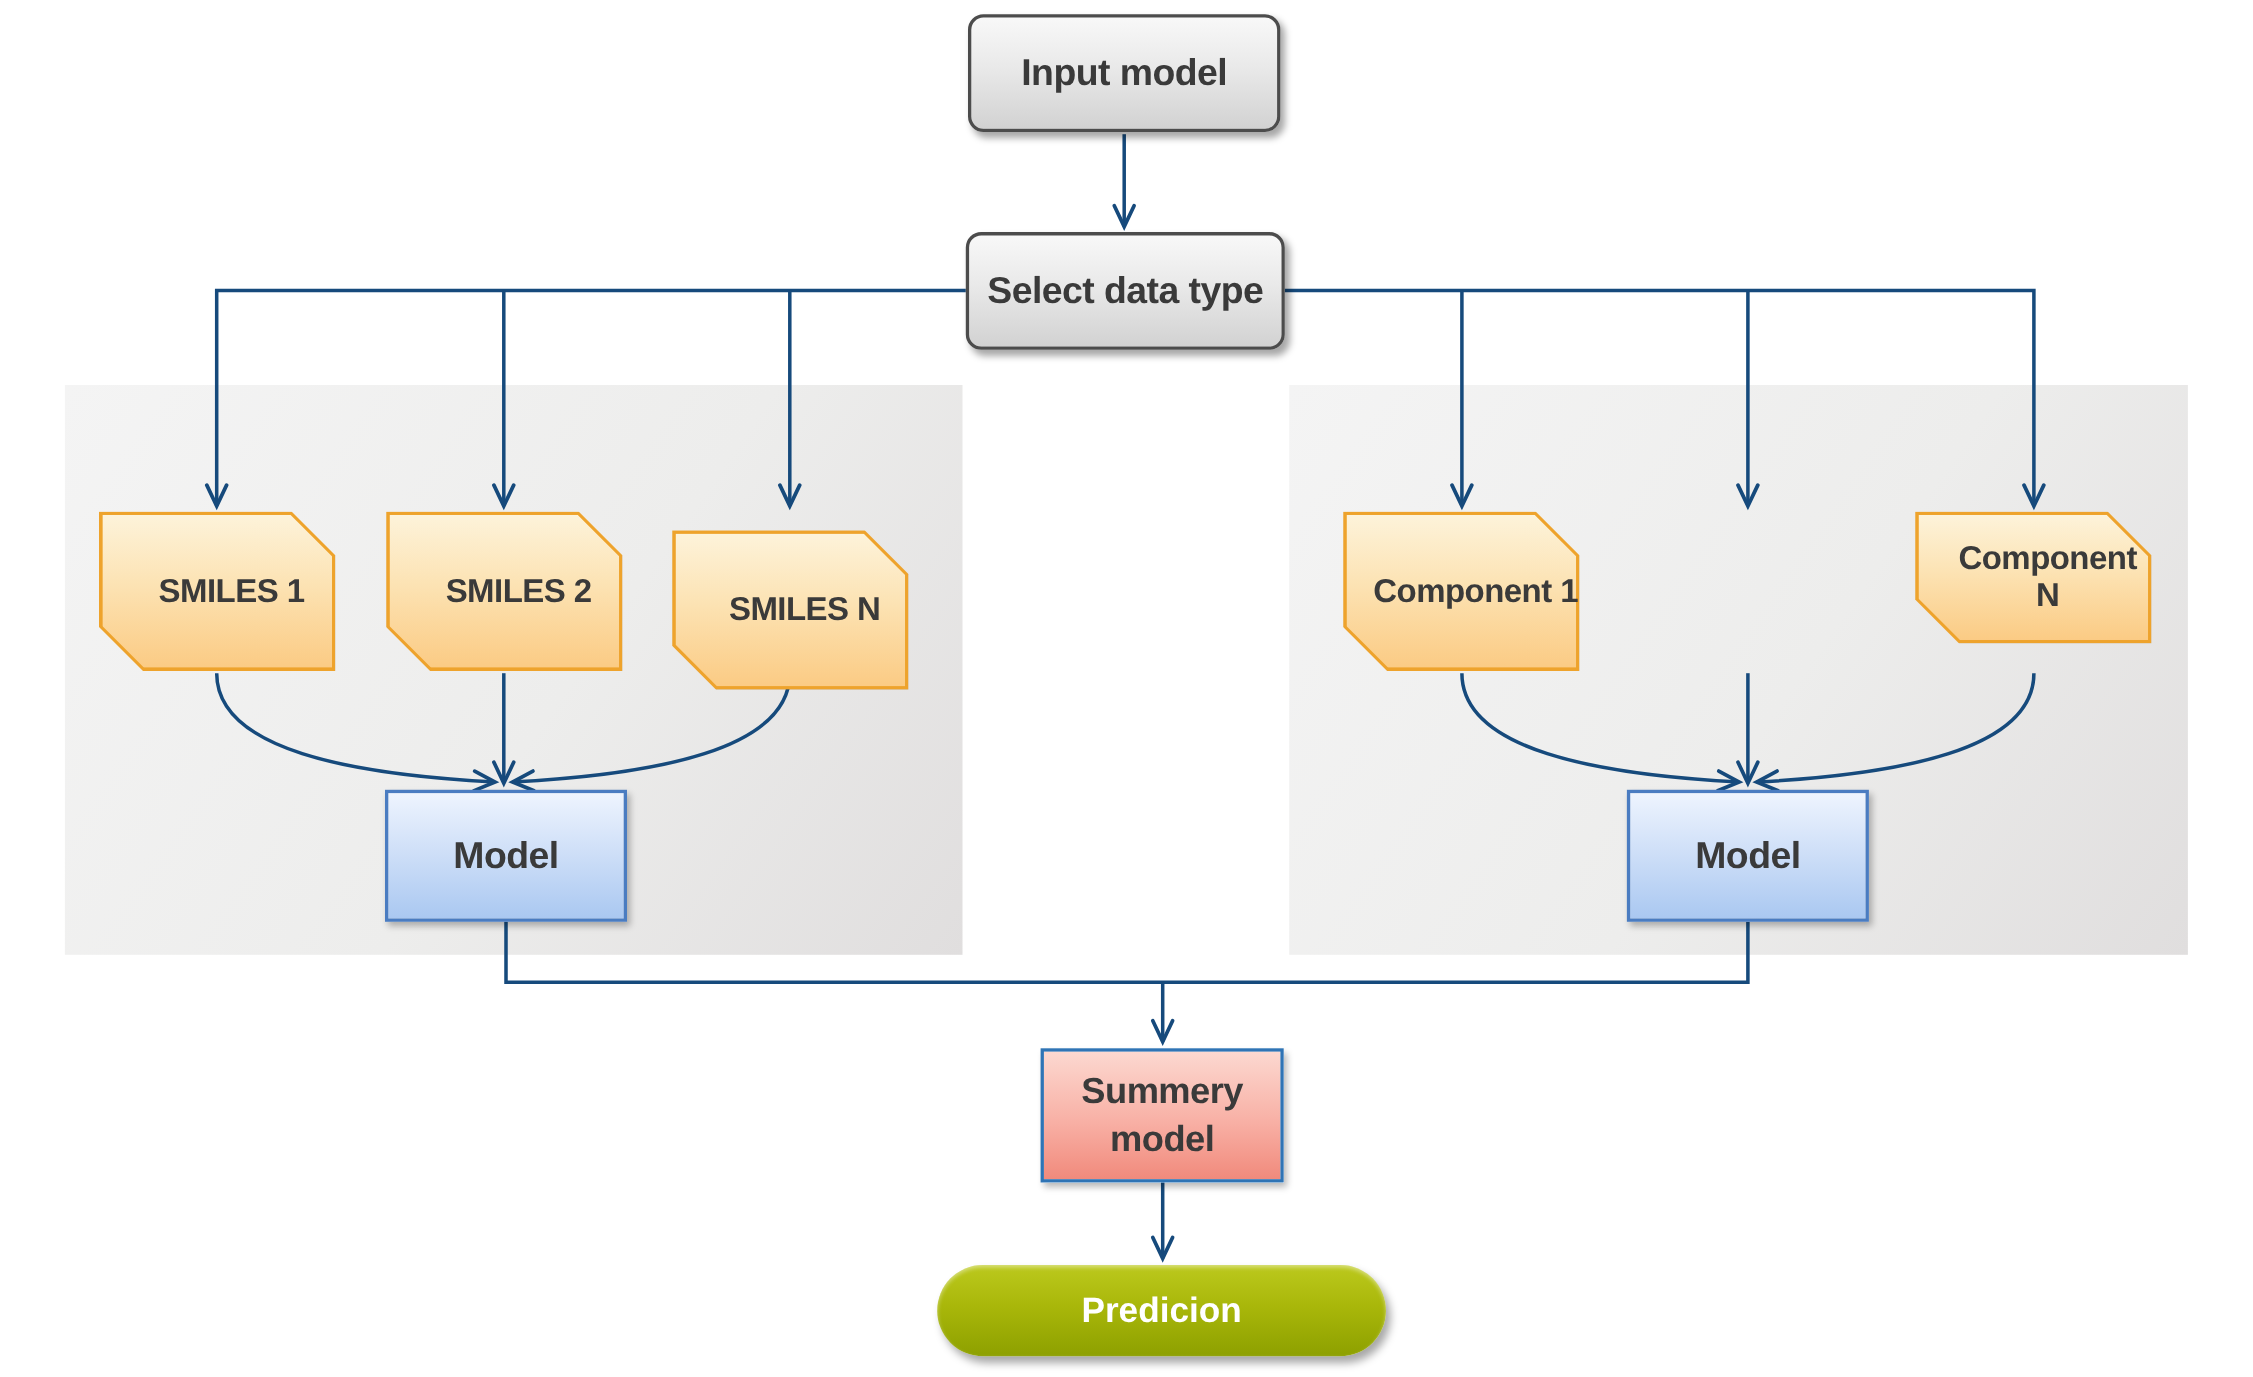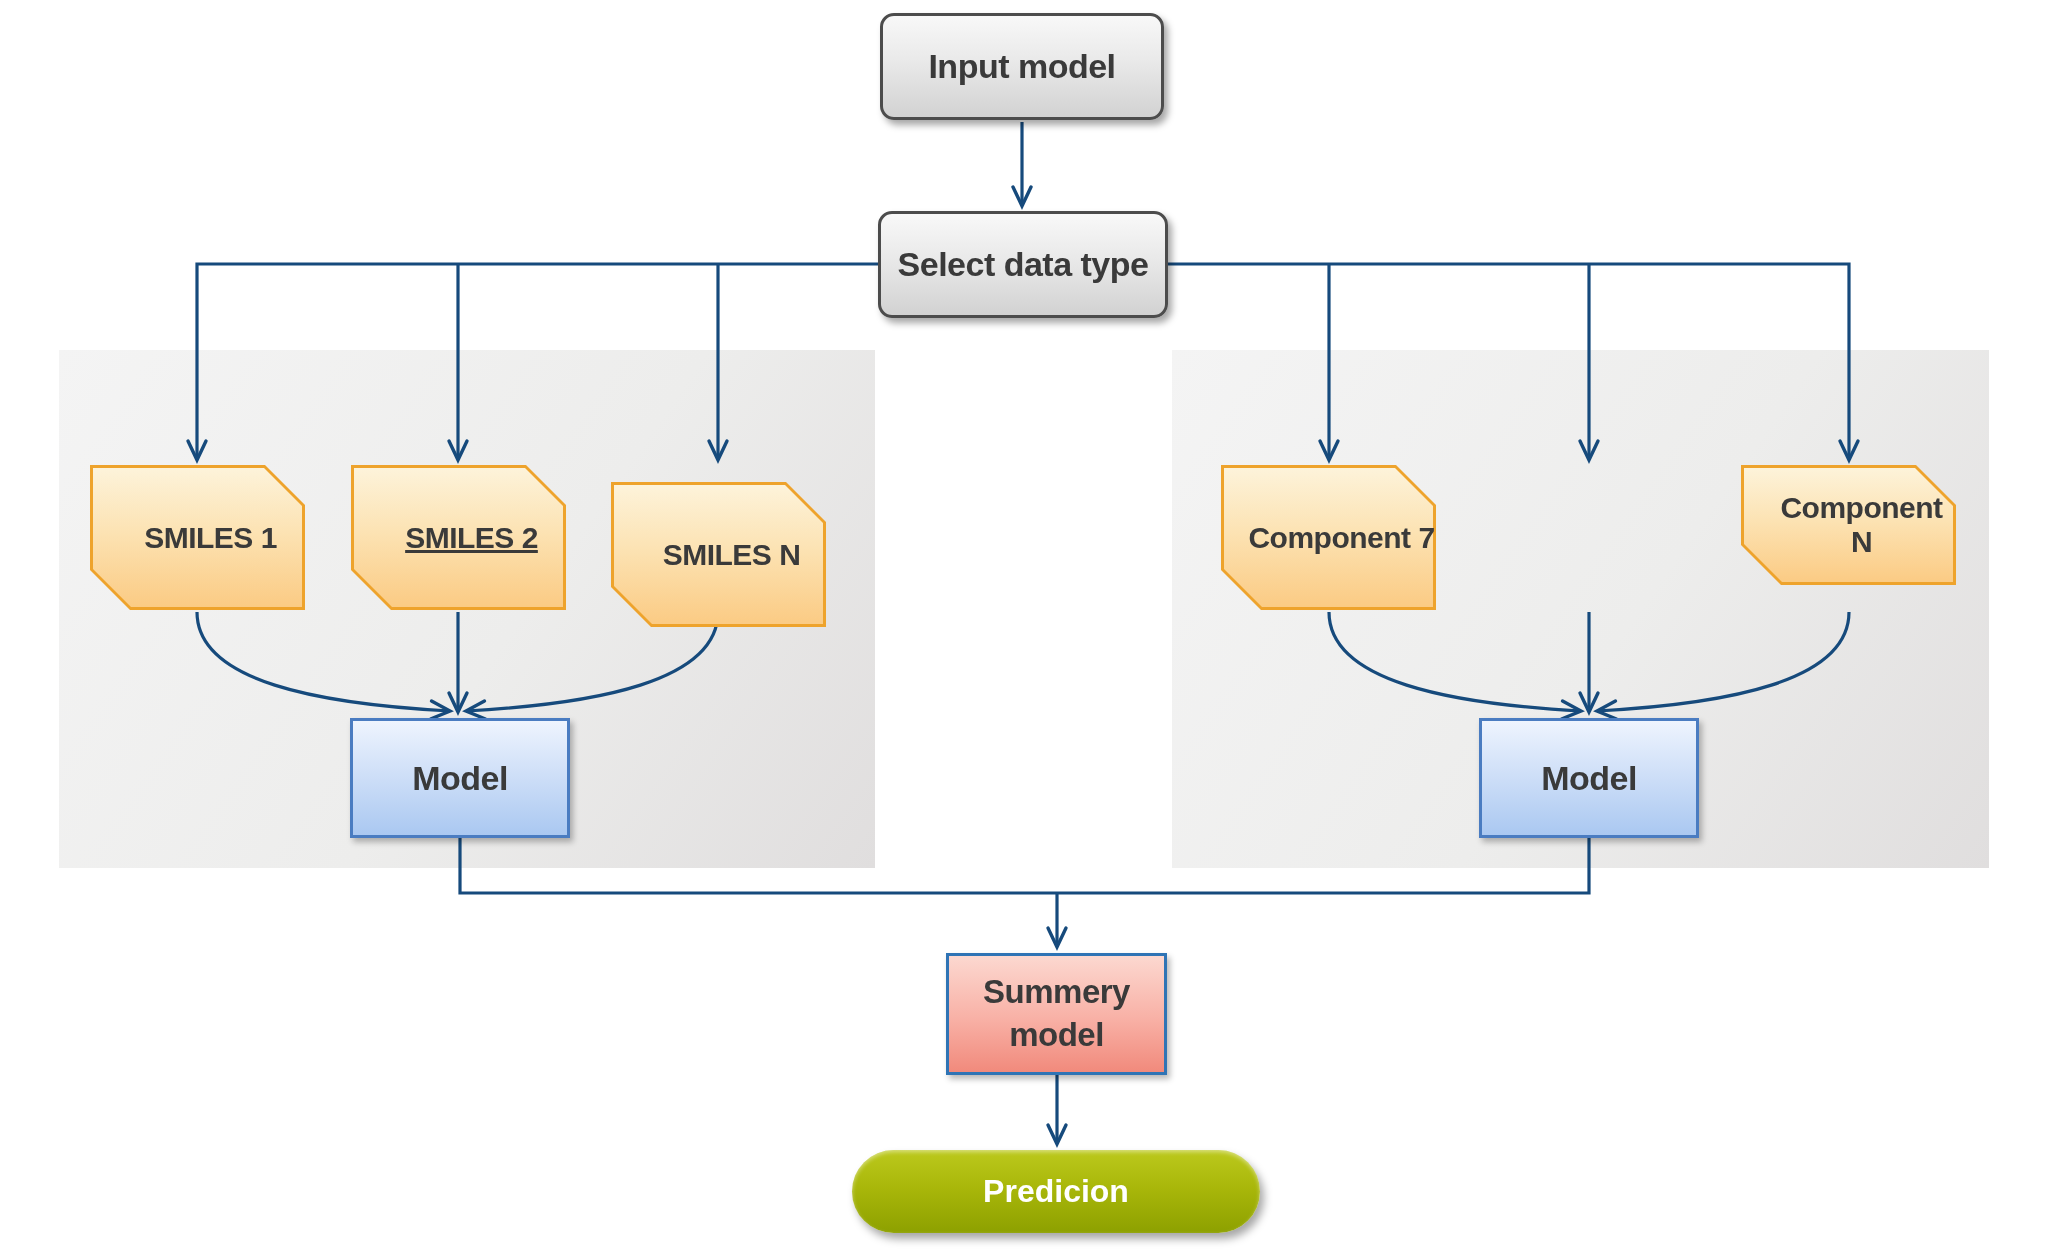--- a/index.html
+++ b/index.html
@@ -130,32 +130,32 @@
   </div>
 
   <div class="node box-grey" style="left:878px; top:211px; width:290px; height:107px;">
     <span>Select data type</span>
   </div>
 
   <div class="node card" style="left:90px; top:465px; width:215px; height:145px;">
     <div class="card-fill"></div>
     <span class="label">SMILES 1</span>
   </div>
-  <div class="node card" style="left:351px; top:465px; width:215px; height:145px;text-decoration:underline;">
+  <div class="node card" style="left:351px; top:465px; width:215px; height:145px;">
     <div class="card-fill"></div>
     <span class="label">SMILES 2</span>
   </div>
   <div class="node card" style="left:611px; top:482px; width:215px; height:145px;">
     <div class="card-fill"></div>
     <span class="label">SMILES N</span>
   </div>
 
   <div class="node card" style="left:1221px; top:465px; width:215px; height:145px;">
     <div class="card-fill"></div>
-    <span class="label">Component 7</span>
+    <span class="label">Component 1</span>
   </div>
   <div class="node card" style="left:1741px; top:465px; width:215px; height:120px;">
     <div class="card-fill"></div>
     <span class="label">Component N</span>
   </div>
 
   <div class="node box-model" style="left:350px; top:718px; width:220px; height:120px;">
     <span>Model</span>
   </div>
   <div class="node box-model" style="left:1479px; top:718px; width:220px; height:120px;">

